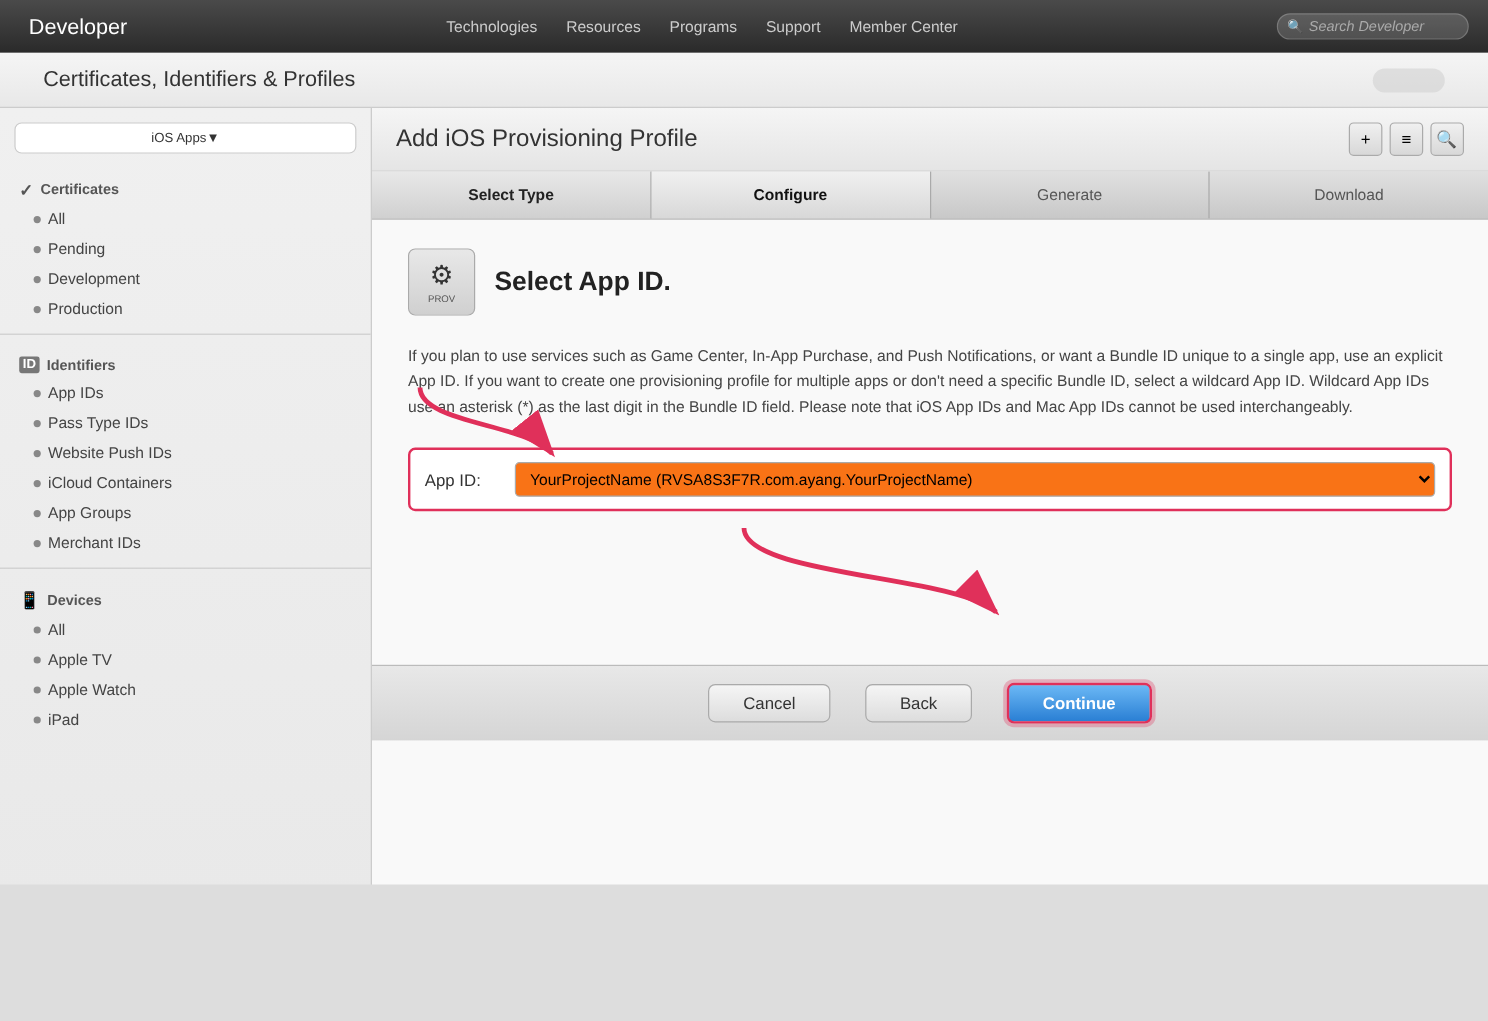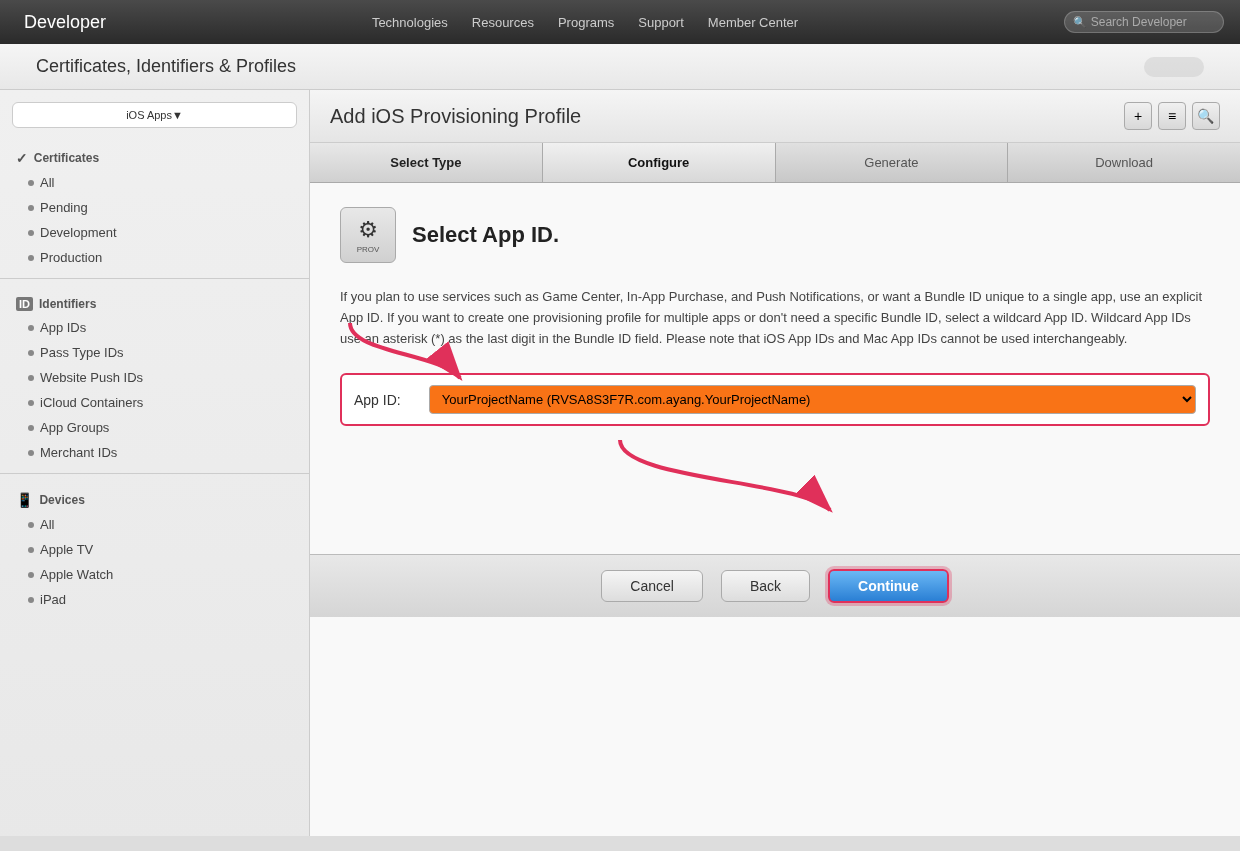--- a/index.html
+++ b/index.html
@@ -12,21 +12,21 @@
     }
     .top-nav-logo { display: flex; align-items: center; gap: 8px; color: white; font-size: 18px; font-weight: 500; }
     .top-nav-logo .apple { font-size: 20px; }
     .top-nav-links { display: flex; gap: 24px; flex: 1; justify-content: center; }
     .top-nav-links a { color: #ccc; text-decoration: none; font-size: 13px; }
     .search-box {
       background: rgba(255,255,255,0.15); border: 1px solid rgba(255,255,255,0.2);
       border-radius: 12px; padding: 3px 8px; color: #ccc; font-size: 12px;
       display: flex; align-items: center; gap: 4px; width: 160px;
     }
-    .search-box input { background: transparent; border: none; outline: none; color: #ccc; font-size: 12px; width: 120px; }
+    .search-box input { background: transparent; border: none; outline: none; color: #ccc; font-size: 12px; width: 120px; font-style: italic; }
     .search-box input::placeholder { color: #aaa; }
 
     
     .page-header {
       background: linear-gradient(to bottom, #f5f5f5, #e8e8e8);
       border-bottom: 1px solid #ccc;
       padding: 12px 36px;
       display: flex; align-items: center;
     }
     .page-header-title { font-size: 18px; font-weight: 400; color: #333; }
@@ -125,39 +125,39 @@
       flex: 1; padding: 5px 8px; font-size: 13px;
       border: 1px solid #aaa; border-radius: 4px; background: #f97316;
       appearance: auto; cursor: pointer;
     }
 
     
     .content-footer {
       background: linear-gradient(to bottom, #e8e8e8, #d5d5d5);
       border-top: 1px solid #bbb;
       padding: 14px 30px;
-      display: flex; justify-content: center; gap: 18px; align-items: center;
+      display: flex; justify-content: center; gap: 29px; align-items: center;
     }
     .footer-btn {
       padding: 7px 28px; border-radius: 6px; font-size: 14px; cursor: pointer;
       border: 1px solid #aaa;
       background: linear-gradient(to bottom, #f5f5f5, #ddd);
       color: #333;
     }
     .footer-btn.primary {
       background: linear-gradient(to bottom, #6bb8f5, #2a7fd4);
       border: 2px solid #e0305a;
       color: white; font-weight: 600;
       box-shadow: 0 0 0 3px rgba(224,48,90,0.3);
     }
   </style>
 </head>
 <body>
 
-<div style="width:1240px; height:836px; overflow:hidden; position:relative;">
+<div style="width:1240px; height:737px; overflow:hidden; position:relative;">
 
   <nav class="top-nav">
     <div class="top-nav-logo">
       <span class="apple"></span>
       <span>Developer</span>
     </div>
     <div class="top-nav-links">
       <a>Technologies</a>
       <a>Resources</a>
       <a>Programs</a>

